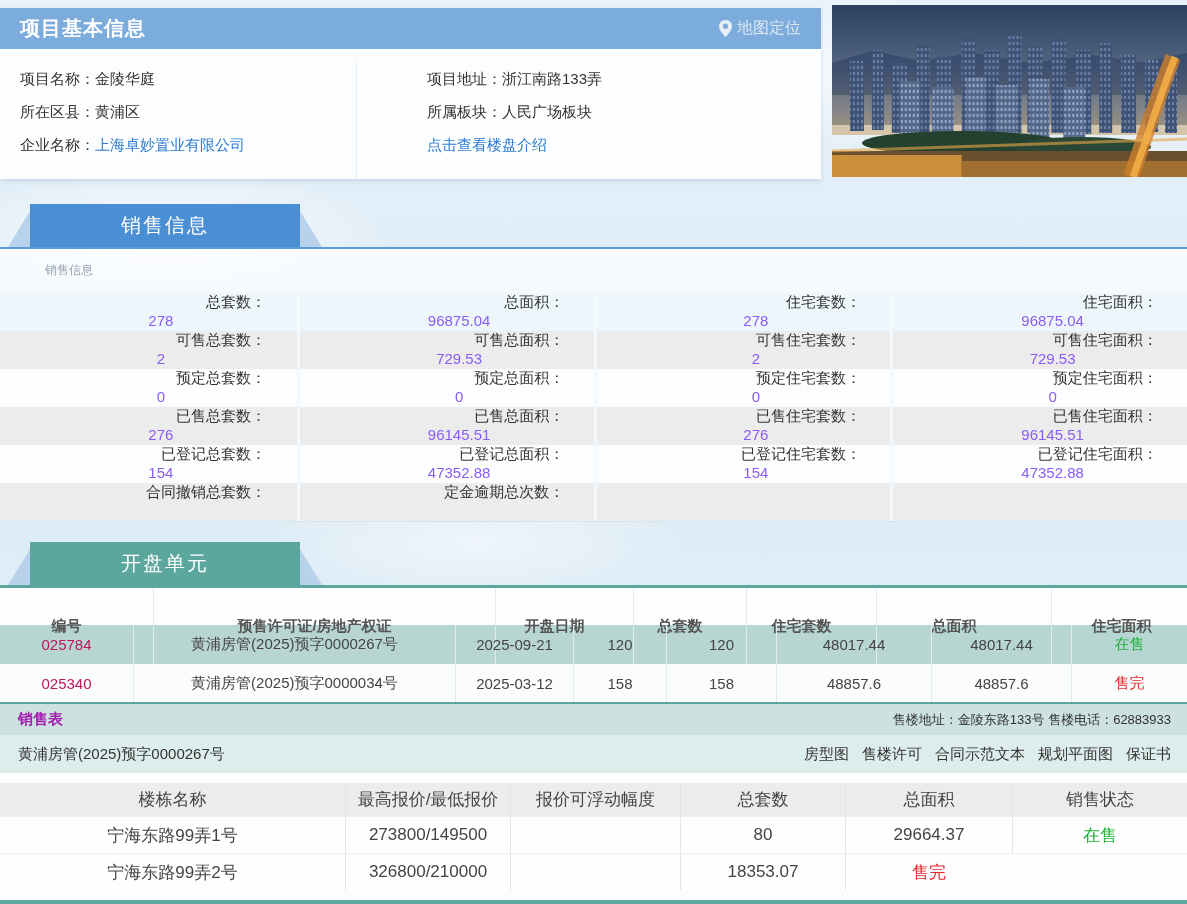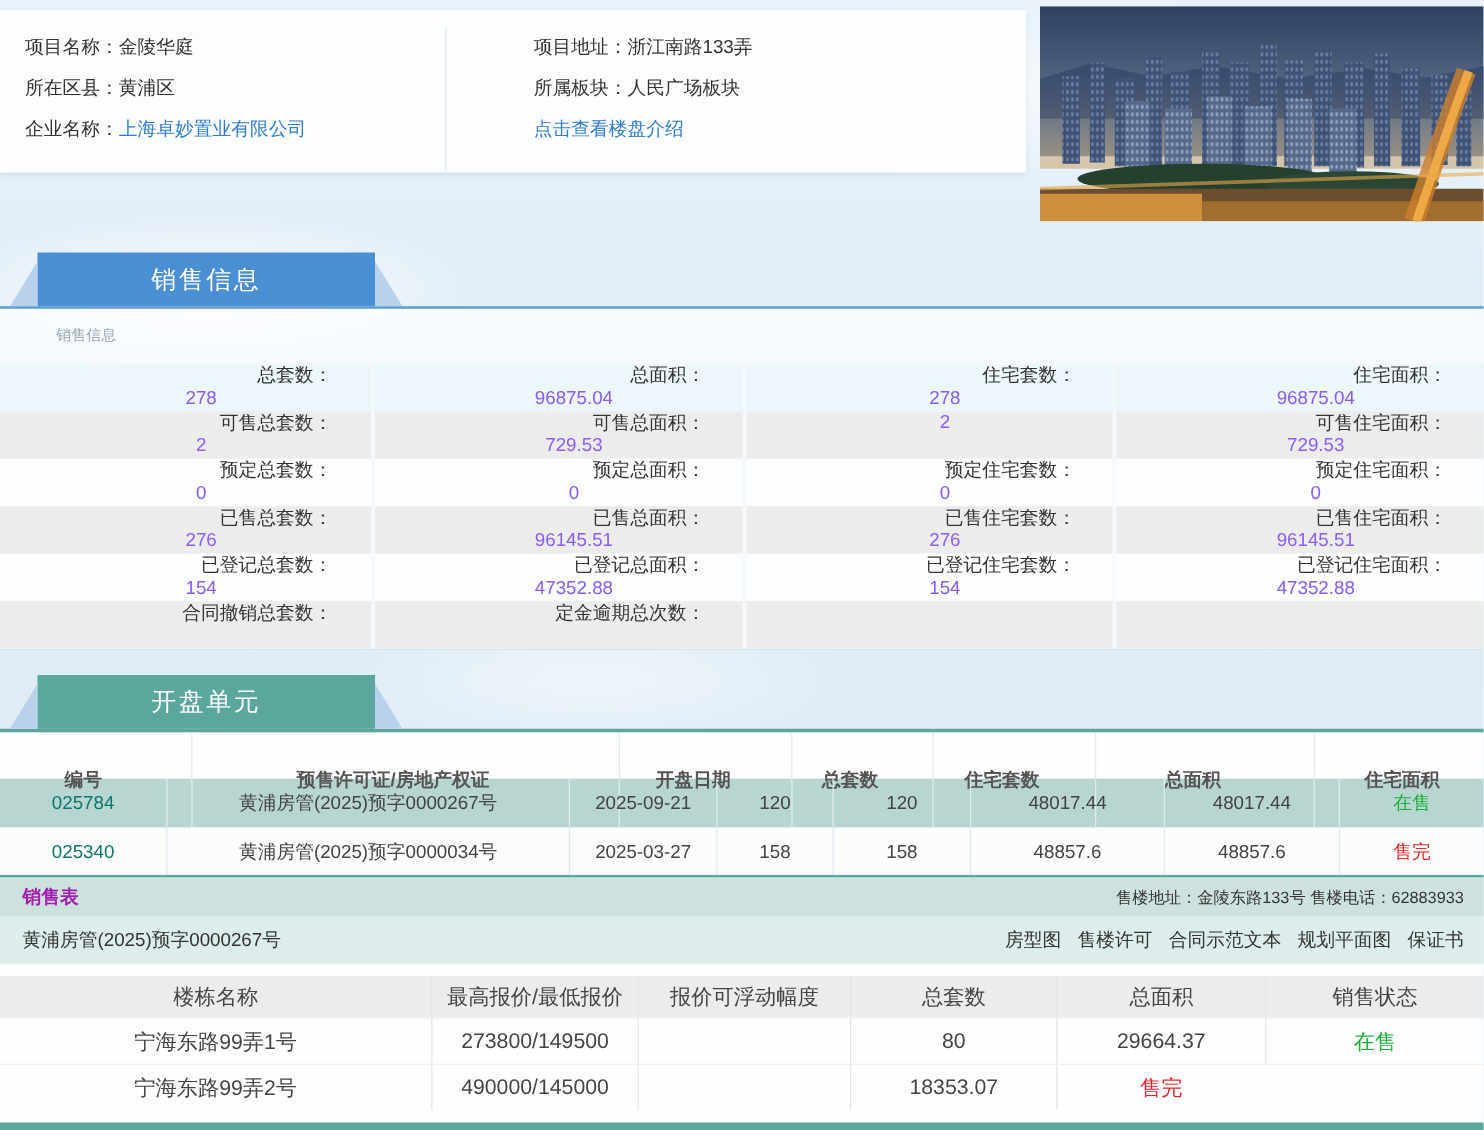--- a/index.html
+++ b/index.html
@@ -56,21 +56,21 @@
 
   
   .ou-table { border-top:3px solid #5ba79e; border-bottom:2px solid #5ba79e; }
   .ou-row { display:grid; grid-template-columns:133px 322px 118px 93px 110px 155px 140px 1fr; }
   .ou-cell { display:flex; align-items:center; justify-content:center; font-size:15px; color:#444; }
   .ou-cell + .ou-cell { border-left:1px solid #dfeaf2; }
   .ou-head { height:37px; background:rgba(255,255,255,.95);gap:20px; }
   .ou-head .ou-cell { font-weight:bold; color:#555; }
   .ou-r-hl { height:39px; background:#b7d6d2; cursor:pointer; }
   .ou-r    { height:38px; background:#fbfdfd; cursor:pointer; }
-  .ou-num { color:#0f766e; }
+  .ou-num { color:#be185d; }
 
   
   .st-bar1 { height:31px; background:#cde2df; display:flex; align-items:center; justify-content:space-between; padding:0 16px 0 18px; }
   .st-title { font-size:15px; font-weight:bold; color:#a21caf; }
   .st-office { font-size:13px; color:#333; }
   .st-bar2 { height:38px; background:#ddedeb; display:flex; align-items:center; justify-content:space-between; padding:0 16px 0 18px; }
   .st-license { font-size:15px; color:#333; }
   .st-links { display:flex; gap:13px; font-size:15px; color:#333; }
   .st-links span { cursor:pointer; }
   .st-gap { height:10px; background:#fcfdfd; }
@@ -80,20 +80,29 @@
   .bt-cell { display:flex; align-items:center; justify-content:center; font-size:17px; color:#444; }
   .bt-cell + .bt-cell { border-left:1px solid #e4e4e4; }
   .bt-foot { height:10px; background:#fcfdfd; }
   .page-foot { height:8px; background:#5ba89f; }
 </style>
 </head>
 <body>
 
 <div class="top-wrap">
   <div class="panel1">
+    <div class="hdr1">
+      <span class="hdr1-title">项目基本信息</span>
+      <a class="maplink">
+        <svg width="13" height="17" viewBox="0 0 13 17">
+          <path d="M6.5 0C2.9 0 0 2.8 0 6.3 0 11 6.5 17 6.5 17S13 11 13 6.3C13 2.8 10.1 0 6.5 0zm0 8.8a2.6 2.6 0 1 1 0-5.2 2.6 2.6 0 0 1 0 5.2z" fill="#e8eef6"></path>
+        </svg>
+        <span>地图定位</span>
+      </a>
+    </div>
     <div class="info-body">
       <div class="col-left">
         <div class="info-row"><span>项目名称：</span><span>金陵华庭</span></div>
         <div class="info-row"><span>所在区县：</span><span>黄浦区</span></div>
         <div class="info-row"><span>企业名称：</span><a class="ilink">上海卓妙置业有限公司</a></div>
       </div>
       <div class="col-right">
         <div class="info-row"><span>项目地址：</span><span>浙江南路133弄</span></div>
         <div class="info-row"><span>所属板块：</span><span>人民广场板块</span></div>
         <div class="info-row"><a class="ilink">点击查看楼盘介绍</a></div>
@@ -190,20 +199,21 @@
   <div class="si-row bg-even">
     <div class="si-cell">
         <span class="si-label">可售总套数：</span>
         <span class="si-value">2</span>
       </div>
     <div class="si-cell">
         <span class="si-label">可售总面积：</span>
         <span class="si-value">729.53</span>
       </div>
     <div class="si-cell">
+        <span class="si-label">可售住宅套数：</span>
         <span class="si-value">2</span>
       </div>
     <div class="si-cell">
         <span class="si-label">可售住宅面积：</span>
         <span class="si-value">729.53</span>
       </div>
   </div>
   <div class="si-row bg-odd">
     <div class="si-cell">
         <span class="si-label">预定总套数：</span>
@@ -301,21 +311,21 @@
     <div class="ou-cell">2025-09-21</div>
     <div class="ou-cell">120</div>
     <div class="ou-cell">120</div>
     <div class="ou-cell">48017.44</div>
     <div class="ou-cell">48017.44</div>
     <div class="ou-cell" style="color: rgb(31, 175, 60);">在售</div>
   </div>
   <div class="ou-row ou-r">
     <div class="ou-cell ou-num">025340</div>
     <div class="ou-cell">黄浦房管(2025)预字0000034号</div>
-    <div class="ou-cell">2025-03-27</div>
+    <div class="ou-cell">2025-03-12</div>
     <div class="ou-cell">158</div>
     <div class="ou-cell">158</div>
     <div class="ou-cell">48857.6</div>
     <div class="ou-cell">48857.6</div>
     <div class="ou-cell" style="color: rgb(233, 38, 44);">售完</div>
   </div>
 </div>
 
 <div>
   <div class="st-bar1">
@@ -348,20 +358,20 @@
   <div class="bt-grid bt-row">
     <div class="bt-cell">宁海东路99弄1号</div>
     <div class="bt-cell">273800/149500</div>
     <div class="bt-cell"></div>
     <div class="bt-cell">80</div>
     <div class="bt-cell">29664.37</div>
     <div class="bt-cell" style="color: rgb(31, 175, 60);">在售</div>
   </div>
   <div class="bt-grid bt-row">
     <div class="bt-cell">宁海东路99弄2号</div>
-    <div class="bt-cell">490000/145000</div>
+    <div class="bt-cell">326800/210000</div>
     <div class="bt-cell"></div>
     <div class="bt-cell">18353.07</div>
     <div class="bt-cell" style="color: rgb(233, 38, 44);">售完</div>
   </div>
   <div class="bt-foot"></div>
   <div class="page-foot"></div>
 </div>
 
 </body></html>

